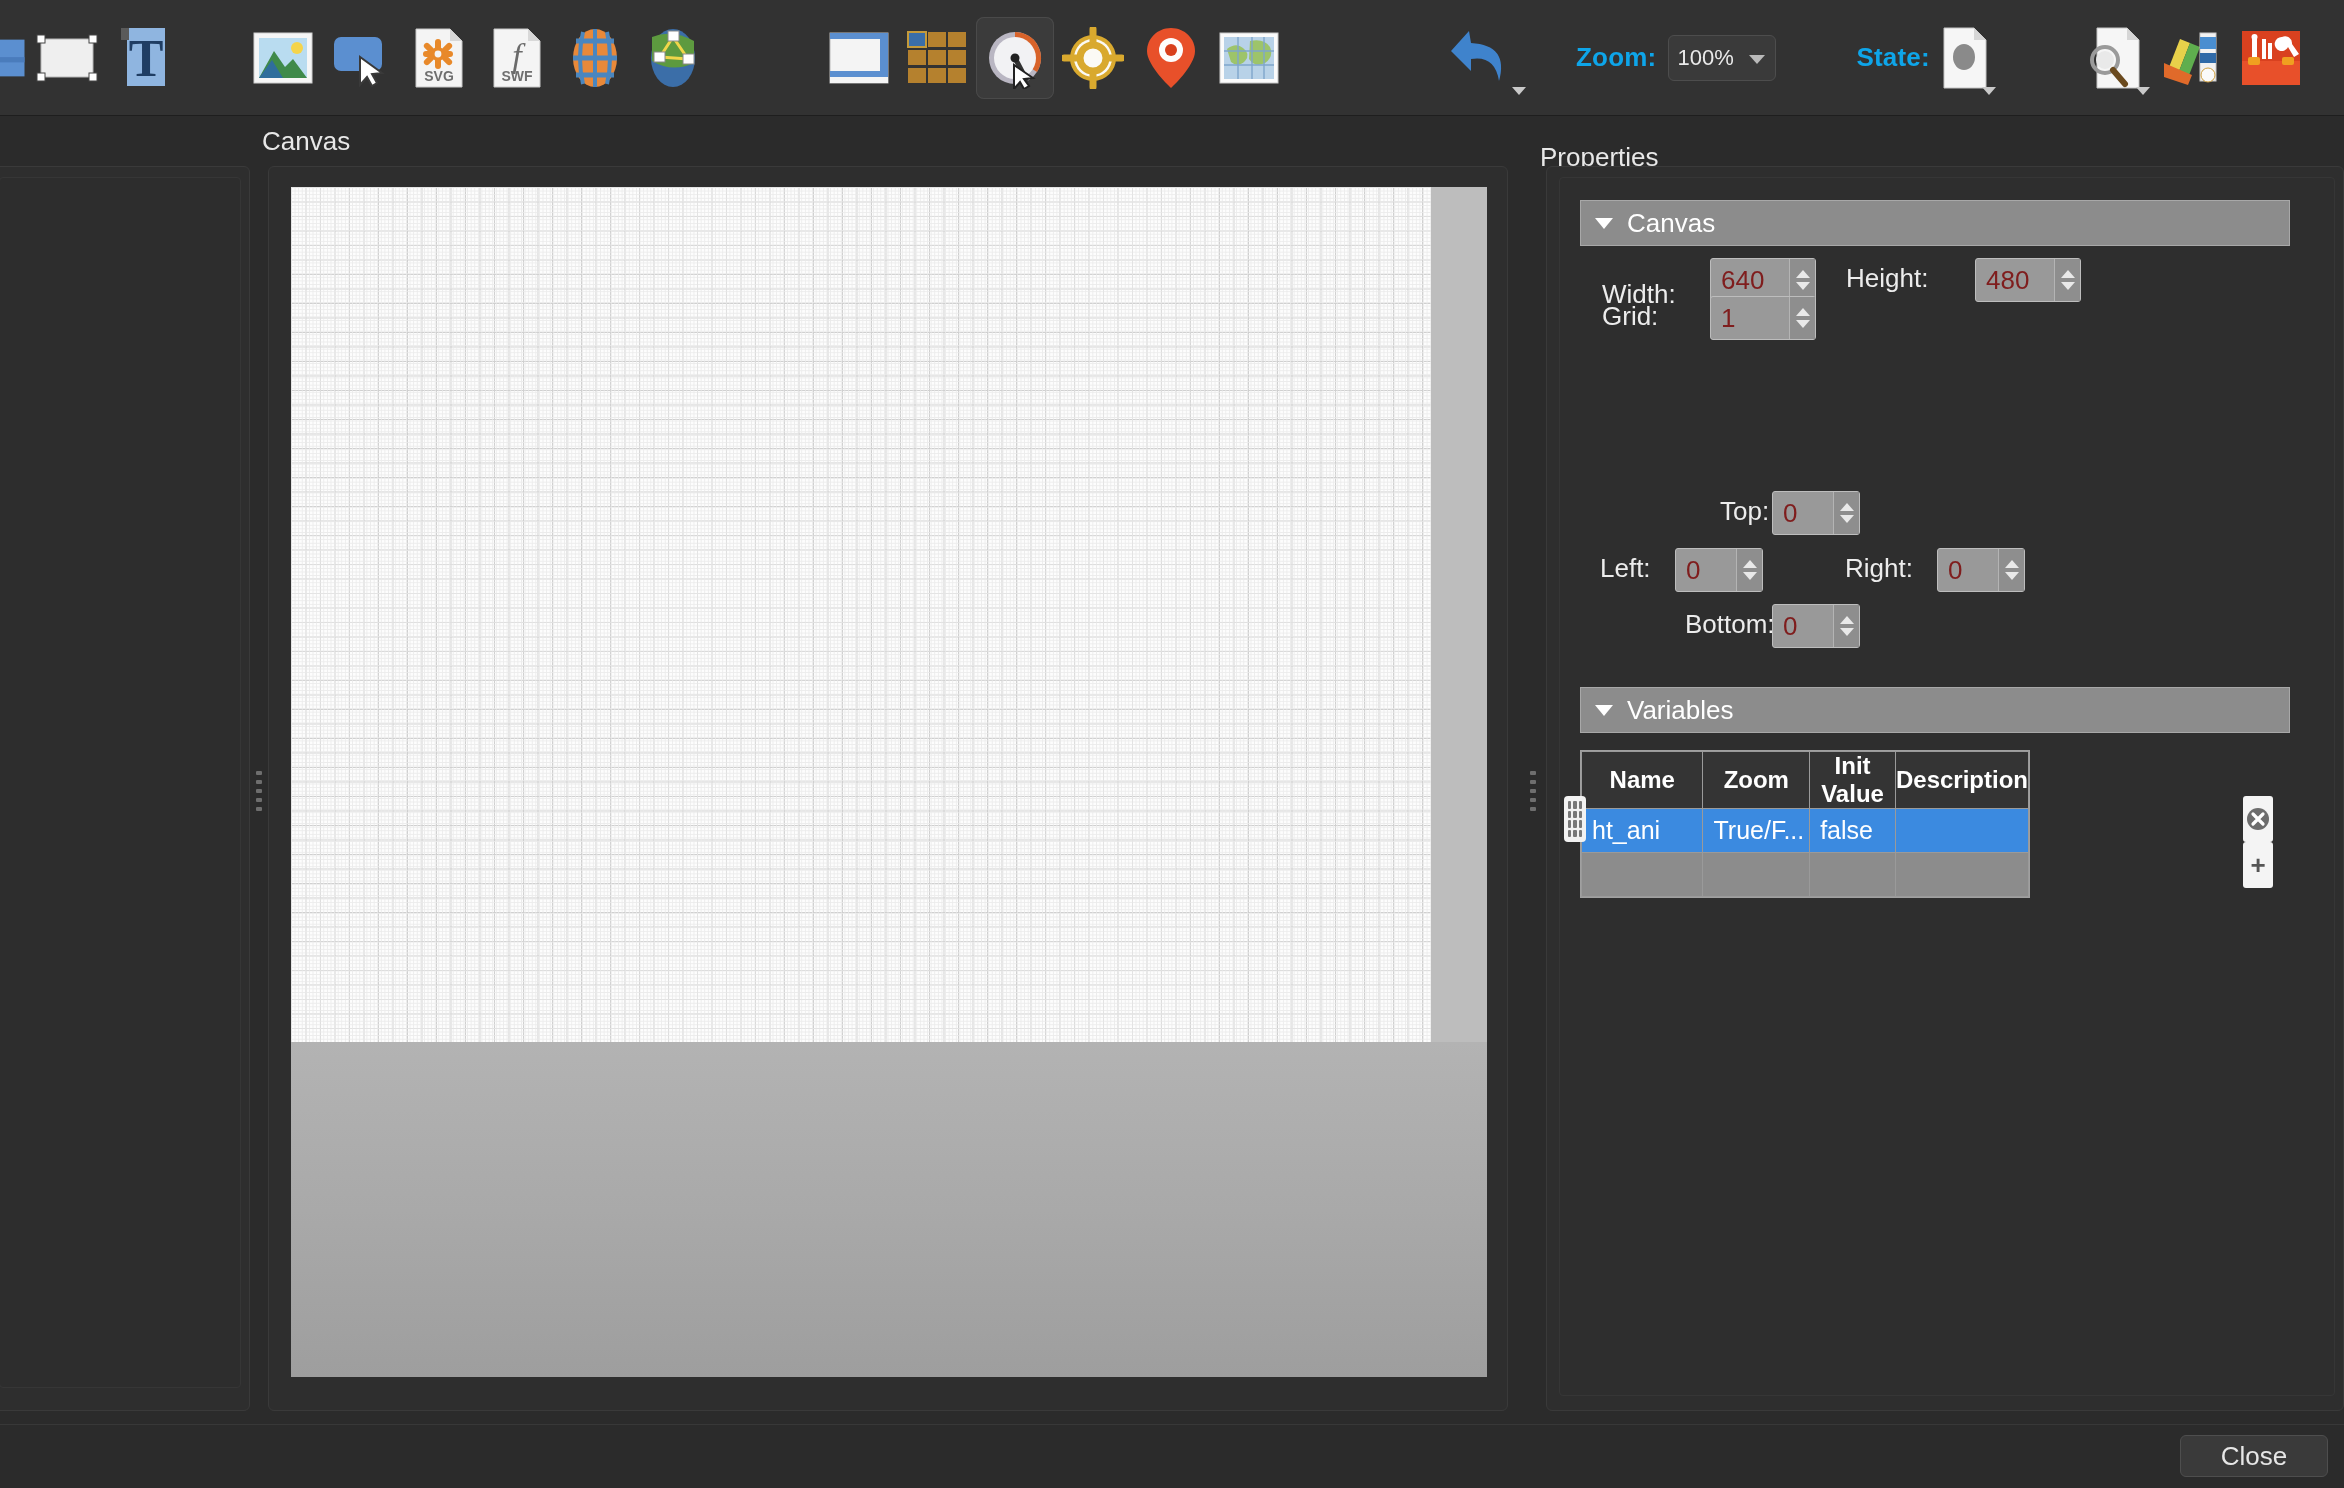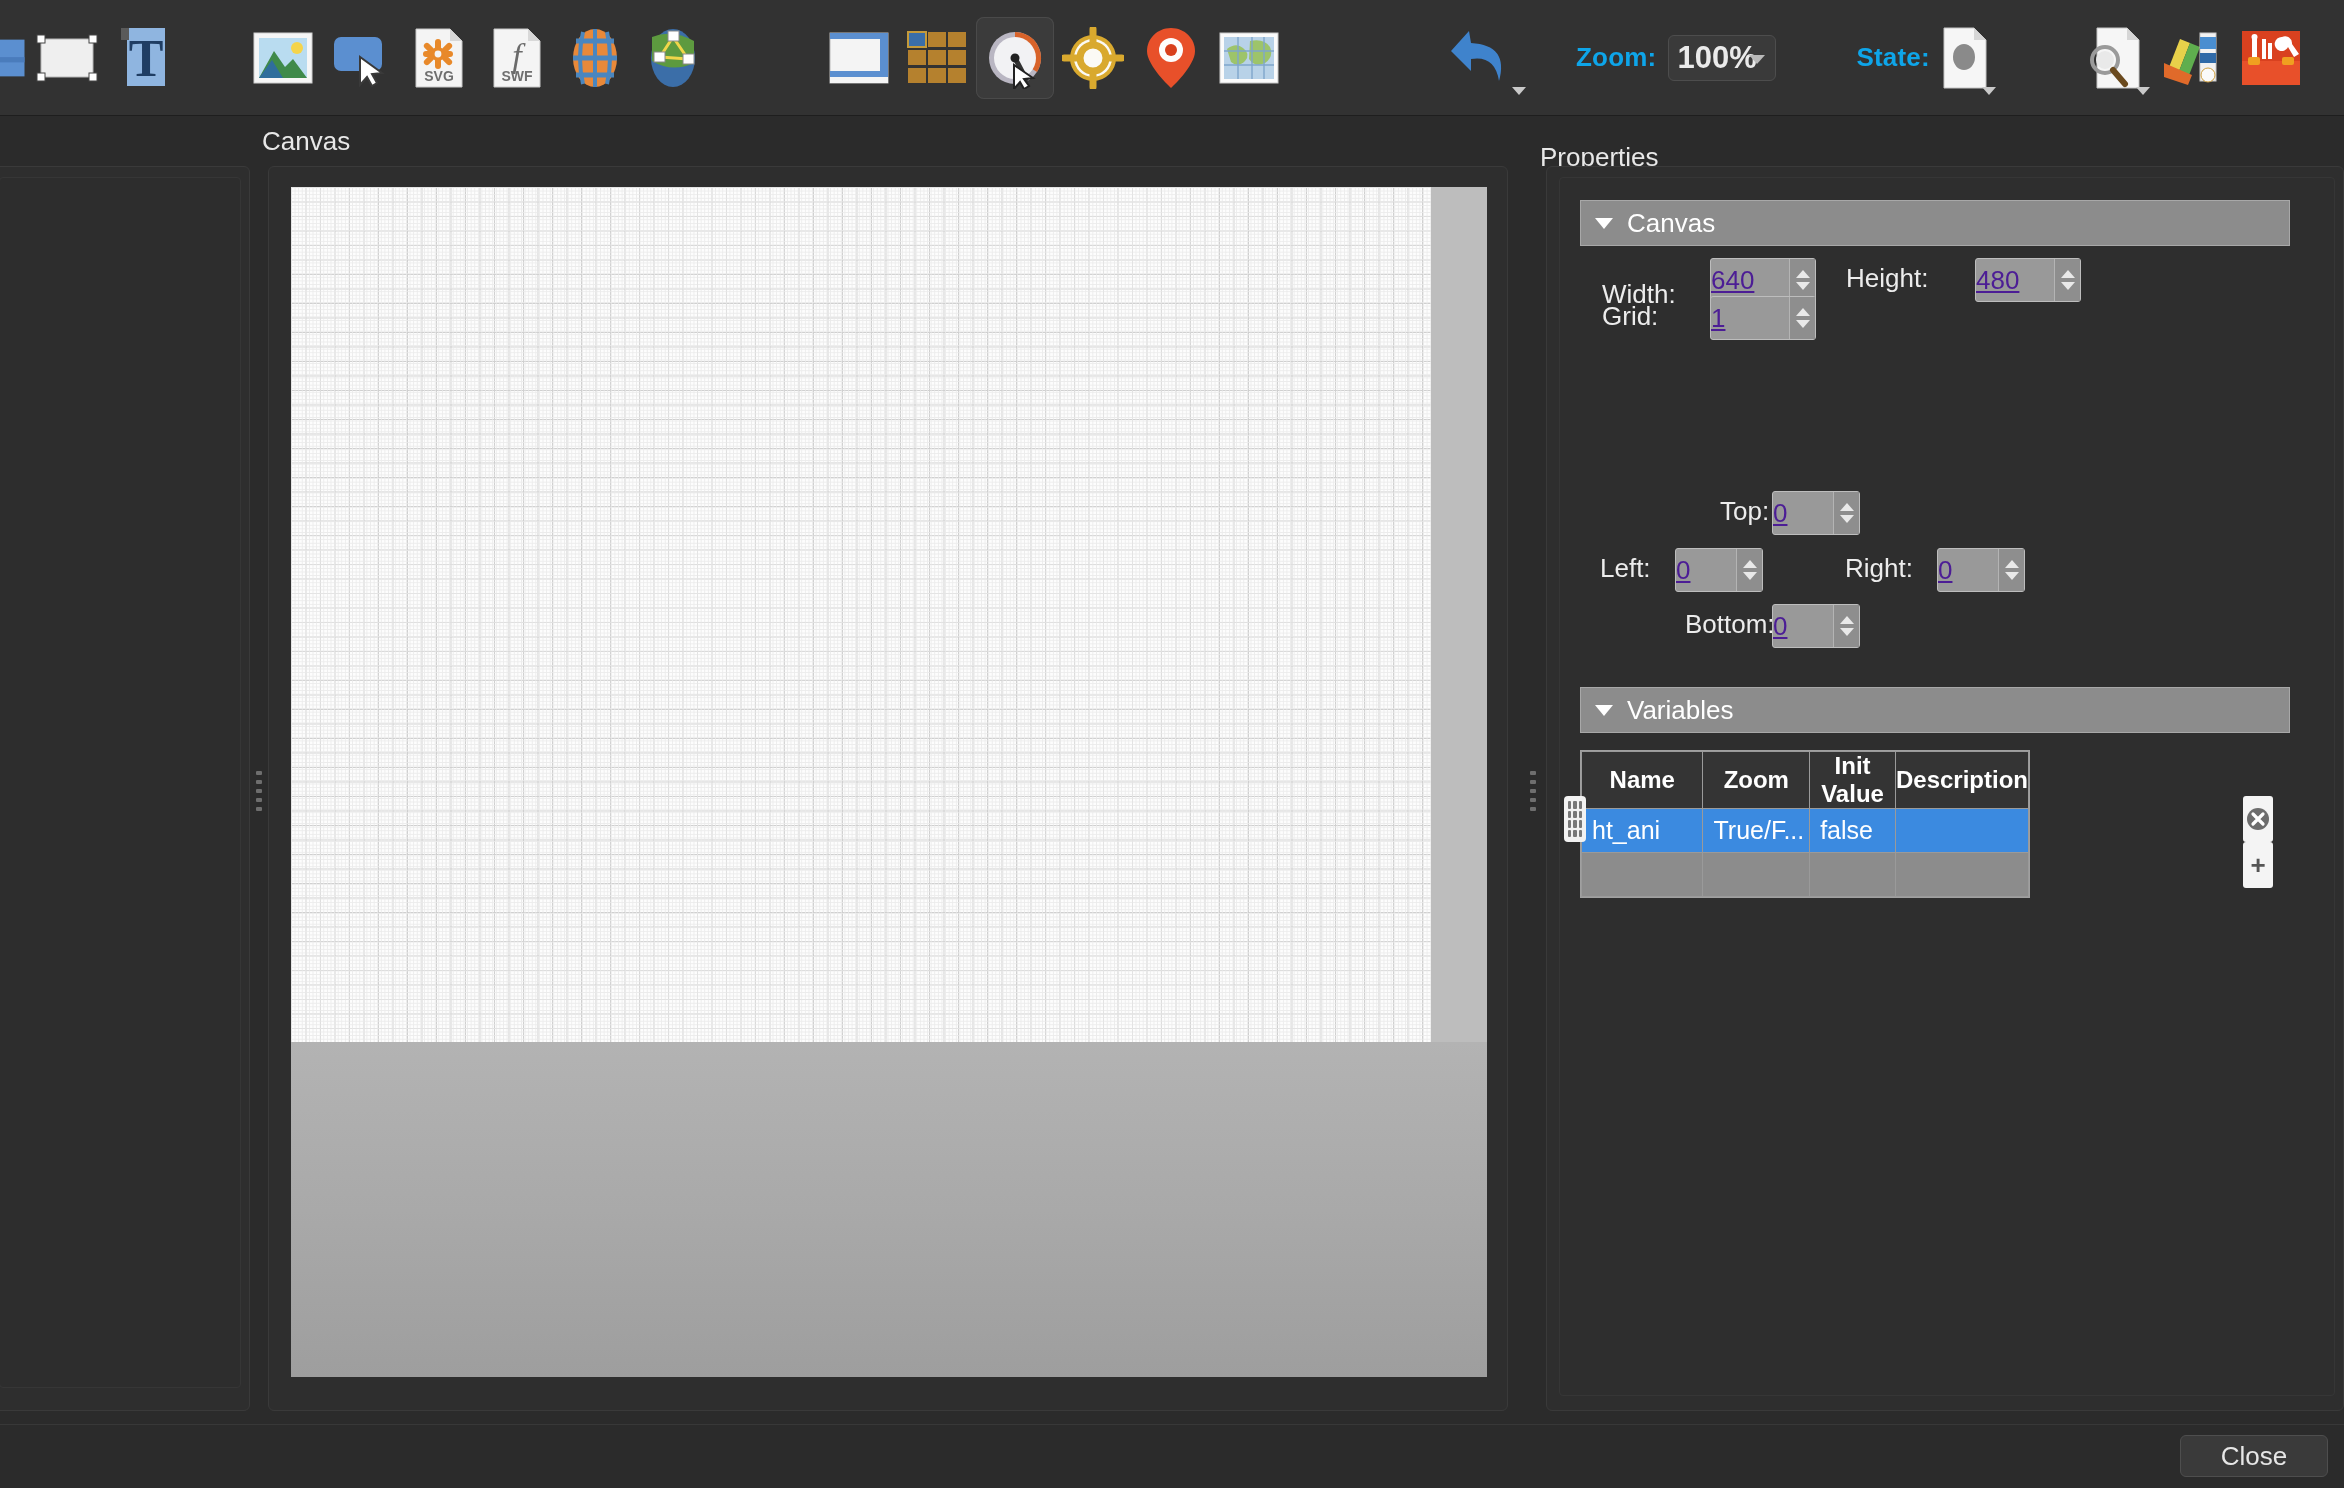--- a/index.html
+++ b/index.html
@@ -47,21 +47,21 @@
     margin-left: 12px;
     width: 108px; height: 46px;
     background: #3a3a3a;
     border: 1px solid #4d4d4d;
     border-radius: 6px;
     display: flex; align-items: center;
     padding: 0 8px;
     position: relative;
   }
   .zoom-select .zv {
-    color: #eaeaea; font-size: 31px; font-weight: bold;
+    color: #eaeaea; font-size: 22px; font-weight: normal;
   }
   .zoom-select .carat {
     position: absolute; right: 10px; top: 50%;
     margin-top: -3px;
     width: 0; height: 0;
     border-left: 8px solid transparent;
     border-right: 8px solid transparent;
     border-top: 9px solid #b9b9b9;
   }
 
@@ -195,23 +195,23 @@
   .spin {
     position: absolute;
     height: 44px;
     background: #999999;
     border: 1px solid #bdbdbd;
     border-radius: 3px;
     display: flex;
   }
   .spin .val {
     flex: 1;
-    color: #4c1d95; font-size: 26px;
+    color: #7f1d1d; font-size: 26px;
     display: flex; align-items: center;
-    text-decoration: underline;
+    padding-left: 10px;
   }
   .spin .arrows {
     width: 26px;
     background: #8e8e8e;
     border-left: 1px solid #b4b4b4;
     display: flex; flex-direction: column;
     align-items: center; justify-content: center;
     gap: 4px;
   }
   .spin .arrows .up {

